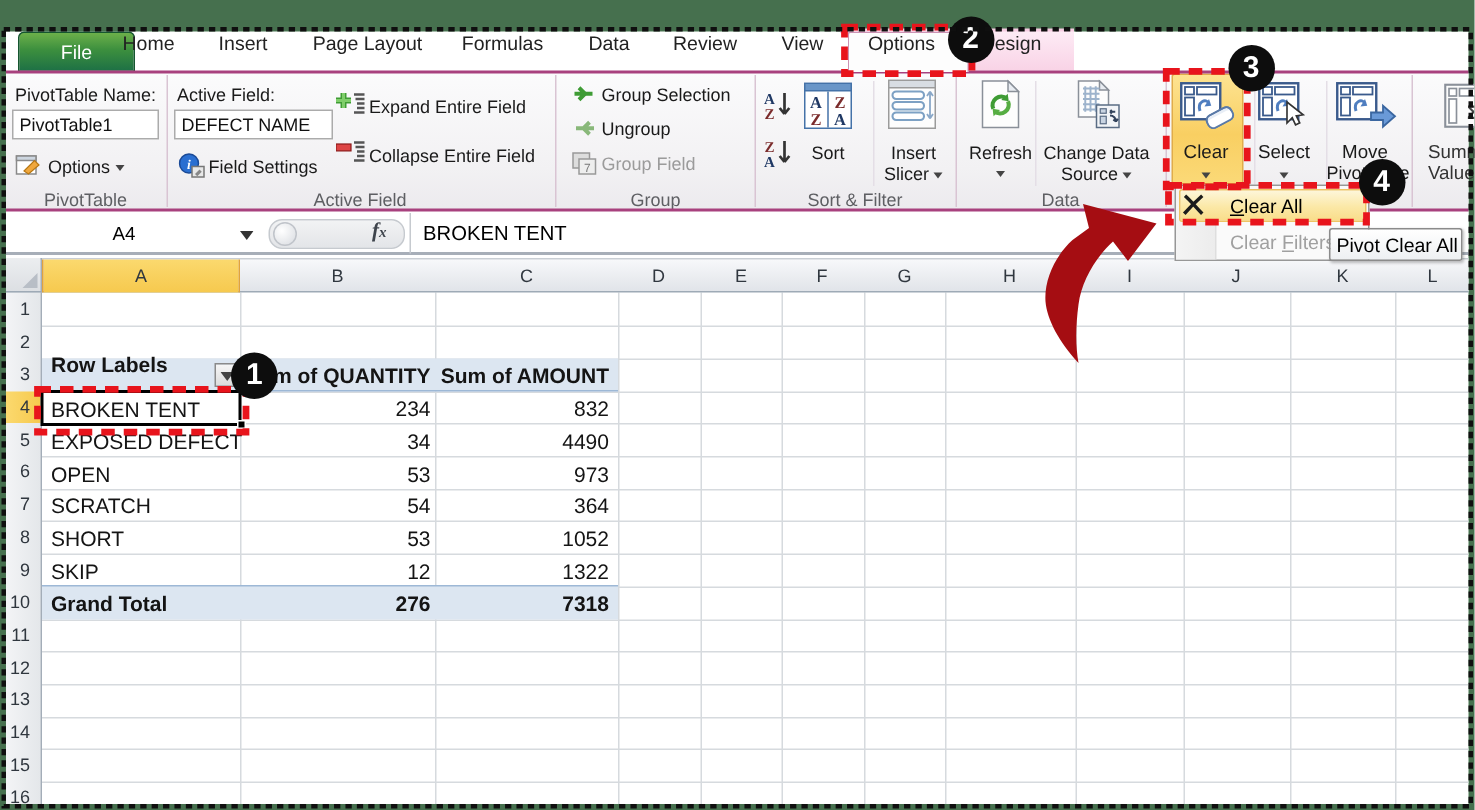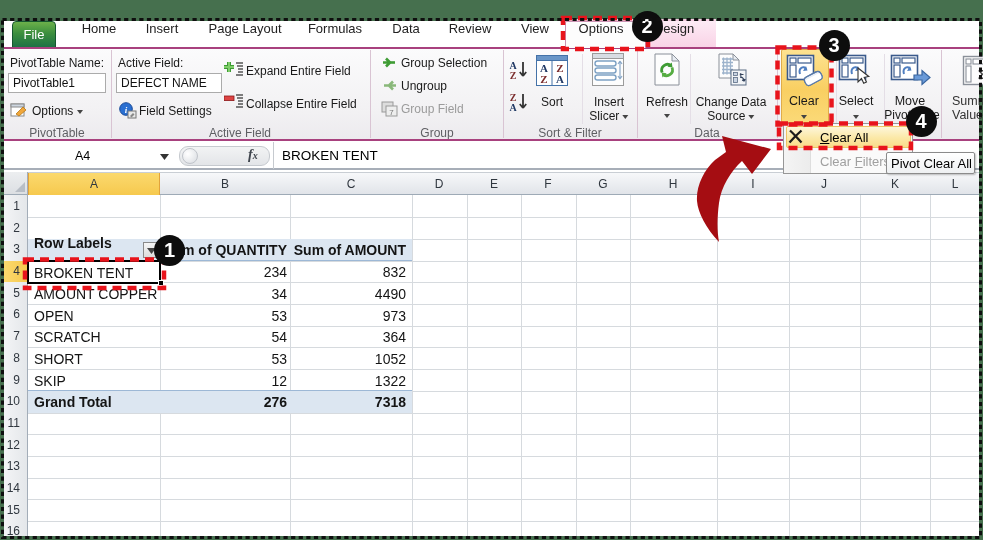--- a/index.html
+++ b/index.html
@@ -3,21 +3,21 @@
 <style>
 *{margin:0;padding:0;box-sizing:border-box}
 html,body{width:983px;height:540px;overflow:hidden}
 body{background:#46704e;font-family:"Liberation Sans",sans-serif;position:relative}
 .abs{position:absolute}
 .txt{position:absolute;white-space:nowrap;color:#000000}
 .content{position:absolute;left:4px;top:21px;width:975px;height:515px;background:#fff}
 .frame{position:absolute;left:0;top:0;width:983px;height:540px;z-index:60;pointer-events:none}
 
 .tabtxt{font-size:13px;color:#222;position:absolute;top:21px;transform:translateX(-50%)}
-.filetab{position:absolute;left:12px;top:21px;width:44px;height:27px;border-radius:4px 4px 0 0;
+.filetab{position:absolute;left:12px;top:21px;width:78px;height:27px;border-radius:4px 4px 0 0;
  background:linear-gradient(#6cb04a,#3c8f3e 45%,#1e7145);border:1px solid #15562f;color:#fff;
  font-size:13px;text-align:center;line-height:25px}
 .pinkline{position:absolute;left:4px;width:975px;height:2px;background:#a8417e;z-index:5}
 .opttab{position:absolute;left:565px;top:21px;width:81px;height:27px;background:#fdfdfd;
  border:1px solid #cb93b4;border-bottom:none;border-radius:2px 2px 0 0;z-index:6}
 .destab{position:absolute;left:649px;top:21px;width:67px;height:26px;
  background:linear-gradient(#fdebf5,#f9d3e6);z-index:4}
 
 .ribbon{position:absolute;left:4px;top:48px;width:975px;height:92px;
  background:linear-gradient(#fbfbfc,#f2f1f3 70%,#eceaee)}
@@ -310,21 +310,21 @@
     <path d="M0 0 h9 l-4.5 6 Z" fill="#444"></path>
   </svg>
 <span class="num b" style="right:696px;top:242.4px">Sum of QUANTITY</span>
 <span class="num b" style="right:577px;top:242.4px">Sum of AMOUNT</span>
 <div class="abs" style="left:28px;top:389.8px;width:384px;height:23.2px;background:#dce6f1;border-top:1px solid #9db8d6;z-index:1"></div>
 <span class="cell b" style="left:34px;top:394.3px">Grand Total</span>
 <span class="num b" style="right:696px;top:394.3px">276</span>
 <span class="num b" style="right:577px;top:394.3px">7318</span>
 <span class="num" style="right:696px;top:264.1px">234</span>
 <span class="num" style="right:577px;top:264.1px">832</span>
-<span class="cell" style="left:34px;top:285.8px">AMOUNT COPPER</span>
+<span class="cell" style="left:34px;top:285.8px">EXPOSED DEFECT</span>
 <span class="num" style="right:696px;top:285.8px">34</span>
 <span class="num" style="right:577px;top:285.8px">4490</span>
 <span class="cell" style="left:34px;top:307.5px">OPEN</span>
 <span class="num" style="right:696px;top:307.5px">53</span>
 <span class="num" style="right:577px;top:307.5px">973</span>
 <span class="cell" style="left:34px;top:329.2px">SCRATCH</span>
 <span class="num" style="right:696px;top:329.2px">54</span>
 <span class="num" style="right:577px;top:329.2px">364</span>
 <span class="cell" style="left:34px;top:350.9px">SHORT</span>
 <span class="num" style="right:696px;top:350.9px">53</span>

